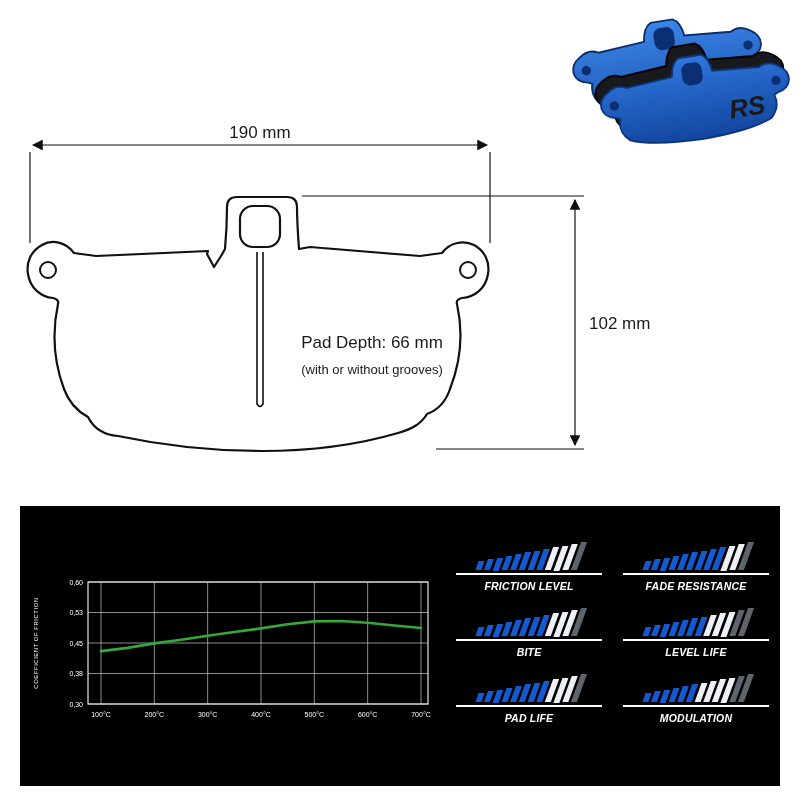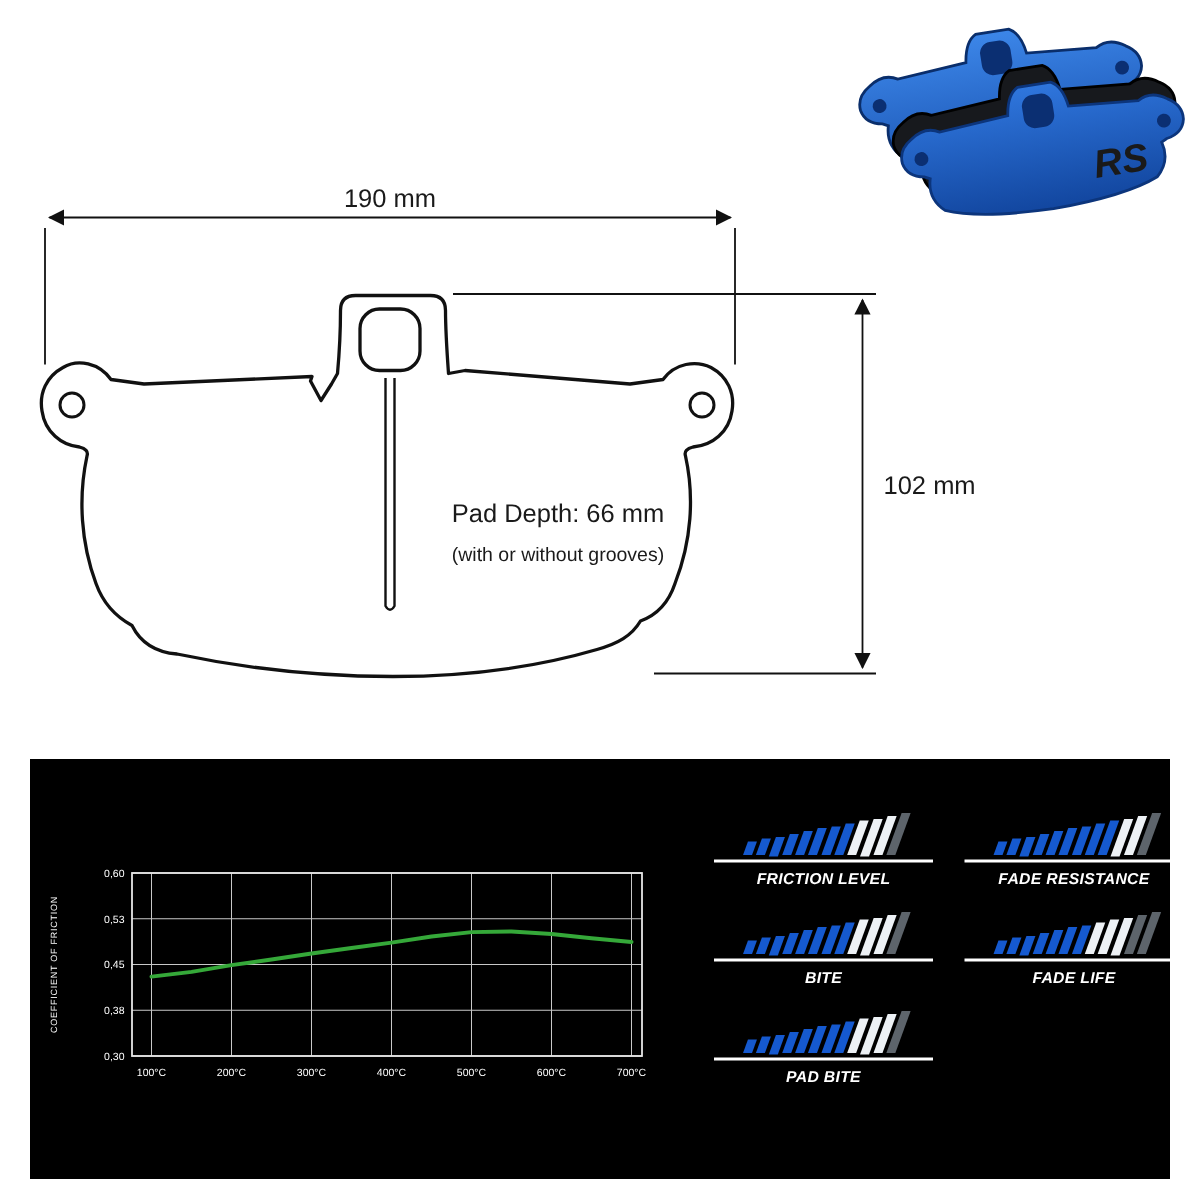--- a/index.html
+++ b/index.html
@@ -4,21 +4,21 @@
 <style>
   html,body{margin:0;padding:0;background:#fff;}
   body{width:800px;height:800px;position:relative;overflow:hidden;font-family:"Liberation Sans",sans-serif;}
   .page{position:absolute;inset:0;width:800px;height:800px;background:#ffffff;}
   svg.drawing{position:absolute;left:0;top:0;}
   svg.drawing text{fill:#1a1a1a;font-family:"Liberation Sans",sans-serif;}
   .panel{position:absolute;left:20px;top:506px;width:760px;height:280px;background:#000;color:#fff;}
   .panel-title{position:absolute;left:10px;top:42px;font-style:italic;font-weight:bold;font-size:13px;letter-spacing:.2px;white-space:nowrap;}
   #fric-chart{position:absolute;left:6px;top:62px;}
   #fric-chart text{fill:#fff;font-family:"Liberation Sans",sans-serif;}
-  .ratings{position:absolute;left:456px;top:32px;display:grid;grid-template-columns:146px 146px;column-gap:21px;row-gap:12px;}
+  .ratings{position:absolute;left:436px;top:32px;display:grid;grid-template-columns:146px 146px;column-gap:21px;row-gap:12px;}
   .rating-cell{display:flex;flex-direction:column;}
   .bars{height:32px;display:flex;align-items:flex-end;justify-content:center;gap:3px;}
   .seg{width:6px;display:inline-block;transform:skewX(-20deg);}
   .rule{border-top:2px solid #ffffff;margin-top:3px;}
   .rating-label{margin-top:5px;text-align:center;font-size:10.5px;font-weight:bold;font-style:italic;letter-spacing:.2px;color:#fff;white-space:nowrap;}
 </style>
 </head>
 <body>
 
 <div class="page">
@@ -186,36 +186,54 @@
             <span class="seg" style="height: 15.9px; background: rgb(21, 89, 207);"></span>
             <span class="seg" style="height: 17.6px; background: rgb(21, 89, 207);"></span>
             <span class="seg" style="height: 19.4px; background: rgb(21, 89, 207);"></span>
             <span class="seg" style="height: 21.1px; background: rgb(237, 241, 245);"></span>
             <span class="seg" style="height: 22.8px; background: rgb(237, 241, 245);"></span>
             <span class="seg" style="height: 24.5px; background: rgb(237, 241, 245);"></span>
             <span class="seg" style="height: 26.3px; background: rgb(93, 100, 107);"></span>
             <span class="seg" style="height: 28px; background: rgb(93, 100, 107);"></span>
           </div>
           <div class="rule"></div>
-          <div class="rating-label">FADE LIFE</div>
-        </div>
-        <div class="rating-cell">
-          <div class="bars">
-            <span class="seg" style="height: 9px; background: rgb(21, 89, 207);"></span>
-            <span class="seg" style="height: 10.7px; background: rgb(21, 89, 207);"></span>
-            <span class="seg" style="height: 12.5px; background: rgb(21, 89, 207);"></span>
-            <span class="seg" style="height: 14.2px; background: rgb(21, 89, 207);"></span>
-            <span class="seg" style="height: 15.9px; background: rgb(21, 89, 207);"></span>
-            <span class="seg" style="height: 17.6px; background: rgb(21, 89, 207);"></span>
-            <span class="seg" style="height: 19.4px; background: rgb(21, 89, 207);"></span>
-            <span class="seg" style="height: 21.1px; background: rgb(21, 89, 207);"></span>
-            <span class="seg" style="height: 22.8px; background: rgb(237, 241, 245);"></span>
-            <span class="seg" style="height: 24.5px; background: rgb(237, 241, 245);"></span>
-            <span class="seg" style="height: 26.3px; background: rgb(237, 241, 245);"></span>
-            <span class="seg" style="height: 28px; background: rgb(93, 100, 107);"></span>
-          </div>
-          <div class="rule"></div>
-          <div class="rating-label">PAD BITE</div>
+          <div class="rating-label">LEVEL LIFE</div>
+        </div>
+        <div class="rating-cell">
+          <div class="bars">
+            <span class="seg" style="height: 9px; background: rgb(21, 89, 207);"></span>
+            <span class="seg" style="height: 10.7px; background: rgb(21, 89, 207);"></span>
+            <span class="seg" style="height: 12.5px; background: rgb(21, 89, 207);"></span>
+            <span class="seg" style="height: 14.2px; background: rgb(21, 89, 207);"></span>
+            <span class="seg" style="height: 15.9px; background: rgb(21, 89, 207);"></span>
+            <span class="seg" style="height: 17.6px; background: rgb(21, 89, 207);"></span>
+            <span class="seg" style="height: 19.4px; background: rgb(21, 89, 207);"></span>
+            <span class="seg" style="height: 21.1px; background: rgb(21, 89, 207);"></span>
+            <span class="seg" style="height: 22.8px; background: rgb(237, 241, 245);"></span>
+            <span class="seg" style="height: 24.5px; background: rgb(237, 241, 245);"></span>
+            <span class="seg" style="height: 26.3px; background: rgb(237, 241, 245);"></span>
+            <span class="seg" style="height: 28px; background: rgb(93, 100, 107);"></span>
+          </div>
+          <div class="rule"></div>
+          <div class="rating-label">PAD LIFE</div>
+        </div>
+        <div class="rating-cell">
+          <div class="bars">
+            <span class="seg" style="height: 9px; background: rgb(21, 89, 207);"></span>
+            <span class="seg" style="height: 10.7px; background: rgb(21, 89, 207);"></span>
+            <span class="seg" style="height: 12.5px; background: rgb(21, 89, 207);"></span>
+            <span class="seg" style="height: 14.2px; background: rgb(21, 89, 207);"></span>
+            <span class="seg" style="height: 15.9px; background: rgb(21, 89, 207);"></span>
+            <span class="seg" style="height: 17.6px; background: rgb(21, 89, 207);"></span>
+            <span class="seg" style="height: 19.4px; background: rgb(237, 241, 245);"></span>
+            <span class="seg" style="height: 21.1px; background: rgb(237, 241, 245);"></span>
+            <span class="seg" style="height: 22.8px; background: rgb(237, 241, 245);"></span>
+            <span class="seg" style="height: 24.5px; background: rgb(237, 241, 245);"></span>
+            <span class="seg" style="height: 26.3px; background: rgb(93, 100, 107);"></span>
+            <span class="seg" style="height: 28px; background: rgb(93, 100, 107);"></span>
+          </div>
+          <div class="rule"></div>
+          <div class="rating-label">MODULATION</div>
         </div>
       </div>
   </div>
 
 </div>
 
 </body></html>

